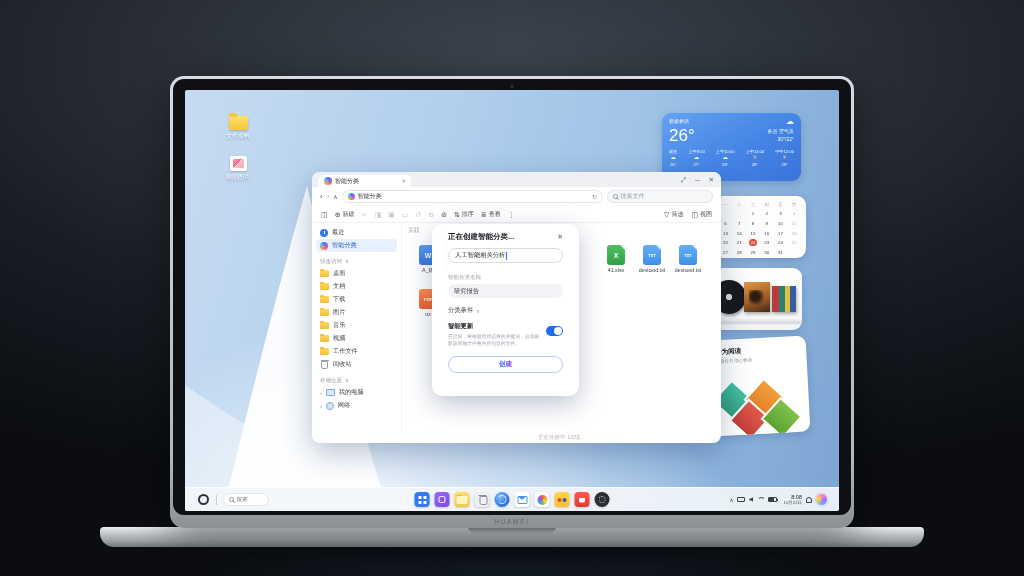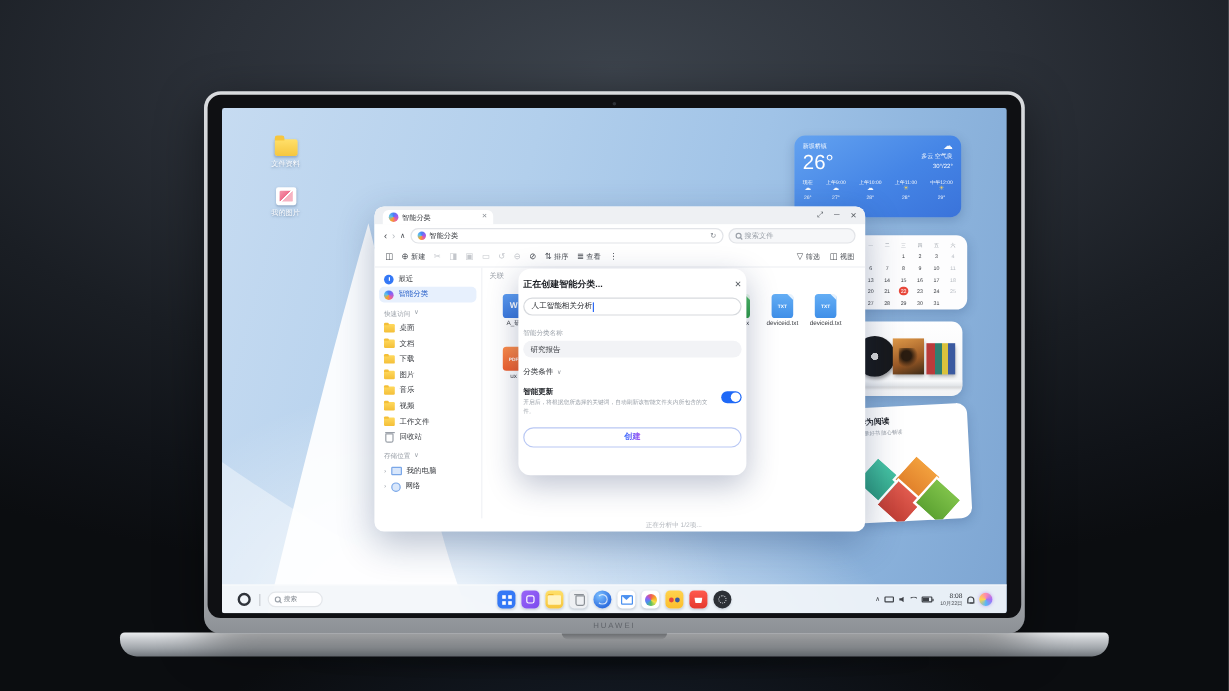--- a/index.html
+++ b/index.html
@@ -113,22 +113,22 @@
   .file{position:absolute;width:32px;display:flex;flex-direction:column;align-items:center;gap:2px;}
   .fname{font-size:5.3px;color:#3a3d42;text-align:center;line-height:1.2;word-break:break-all;}
   .ficon{width:18px;height:20px;border-radius:3px;position:relative;display:flex;align-items:center;justify-content:center;color:#fff;font-weight:bold;font-size:7px;}
   .ficon::after{content:"";position:absolute;right:0;top:0;border-style:solid;border-width:0 5px 5px 0;border-color:transparent rgba(255,255,255,.85) transparent transparent;}
   .ficon.t-xlsx{background:linear-gradient(#4fc065,#2f9e47);}
   .ficon.t-txt{background:linear-gradient(#64aef5,#3f8fe8);font-size:4px;}
   .ficon.t-docx{background:linear-gradient(#5b9bf0,#3a78dd);}
   .ficon.t-pdf{background:linear-gradient(#fb8c4a,#ef5f2e);font-size:4px;}
   .statusbar{position:absolute;left:90px;right:0;bottom:2px;text-align:center;font-size:5.5px;color:#b3b7bd;}
   
-  .dialog{position:absolute;left:247px;top:134px;width:190px;height:172px;background:#fff;border-radius:10px;
-    box-shadow:0 8px 26px rgba(20,40,90,.28);padding:8px 4px;z-index:9;}
+  .dialog{position:absolute;left:247px;top:134px;width:147px;height:172px;background:#fff;border-radius:10px;
+    box-shadow:0 8px 26px rgba(20,40,90,.28);padding:8px 16px;z-index:9;}
   .dtitle-row{display:flex;justify-content:space-between;align-items:center;}
   .dtitle{font-size:7.5px;font-weight:bold;color:#1c1f24;}
   .dclose{font-size:7px;color:#565b61;}
   .dinput{margin-top:6px;height:15px;border:1px solid #d7dade;border-radius:8px;display:flex;align-items:center;padding:0 6px;font-size:6.3px;color:#23262b;}
   .caret{display:inline-block;width:1px;height:8px;background:#2e6bf6;margin-left:1px;}
   .dtags{margin-top:5px;display:flex;gap:3px;flex-wrap:nowrap;}
   .dlabel{margin-top:6px;font-size:5.5px;color:#9aa0a8;}
   .dfield{margin-top:3px;height:14px;background:#f2f3f6;border-radius:7px;display:flex;align-items:center;padding:0 6px;font-size:6.3px;color:#3a3d42;}
   .dcond{margin-top:8px;display:flex;align-items:center;gap:3px;font-size:6.3px;color:#33363b;}
   .dcond .chev{font-size:5px;color:#8b9096;}

